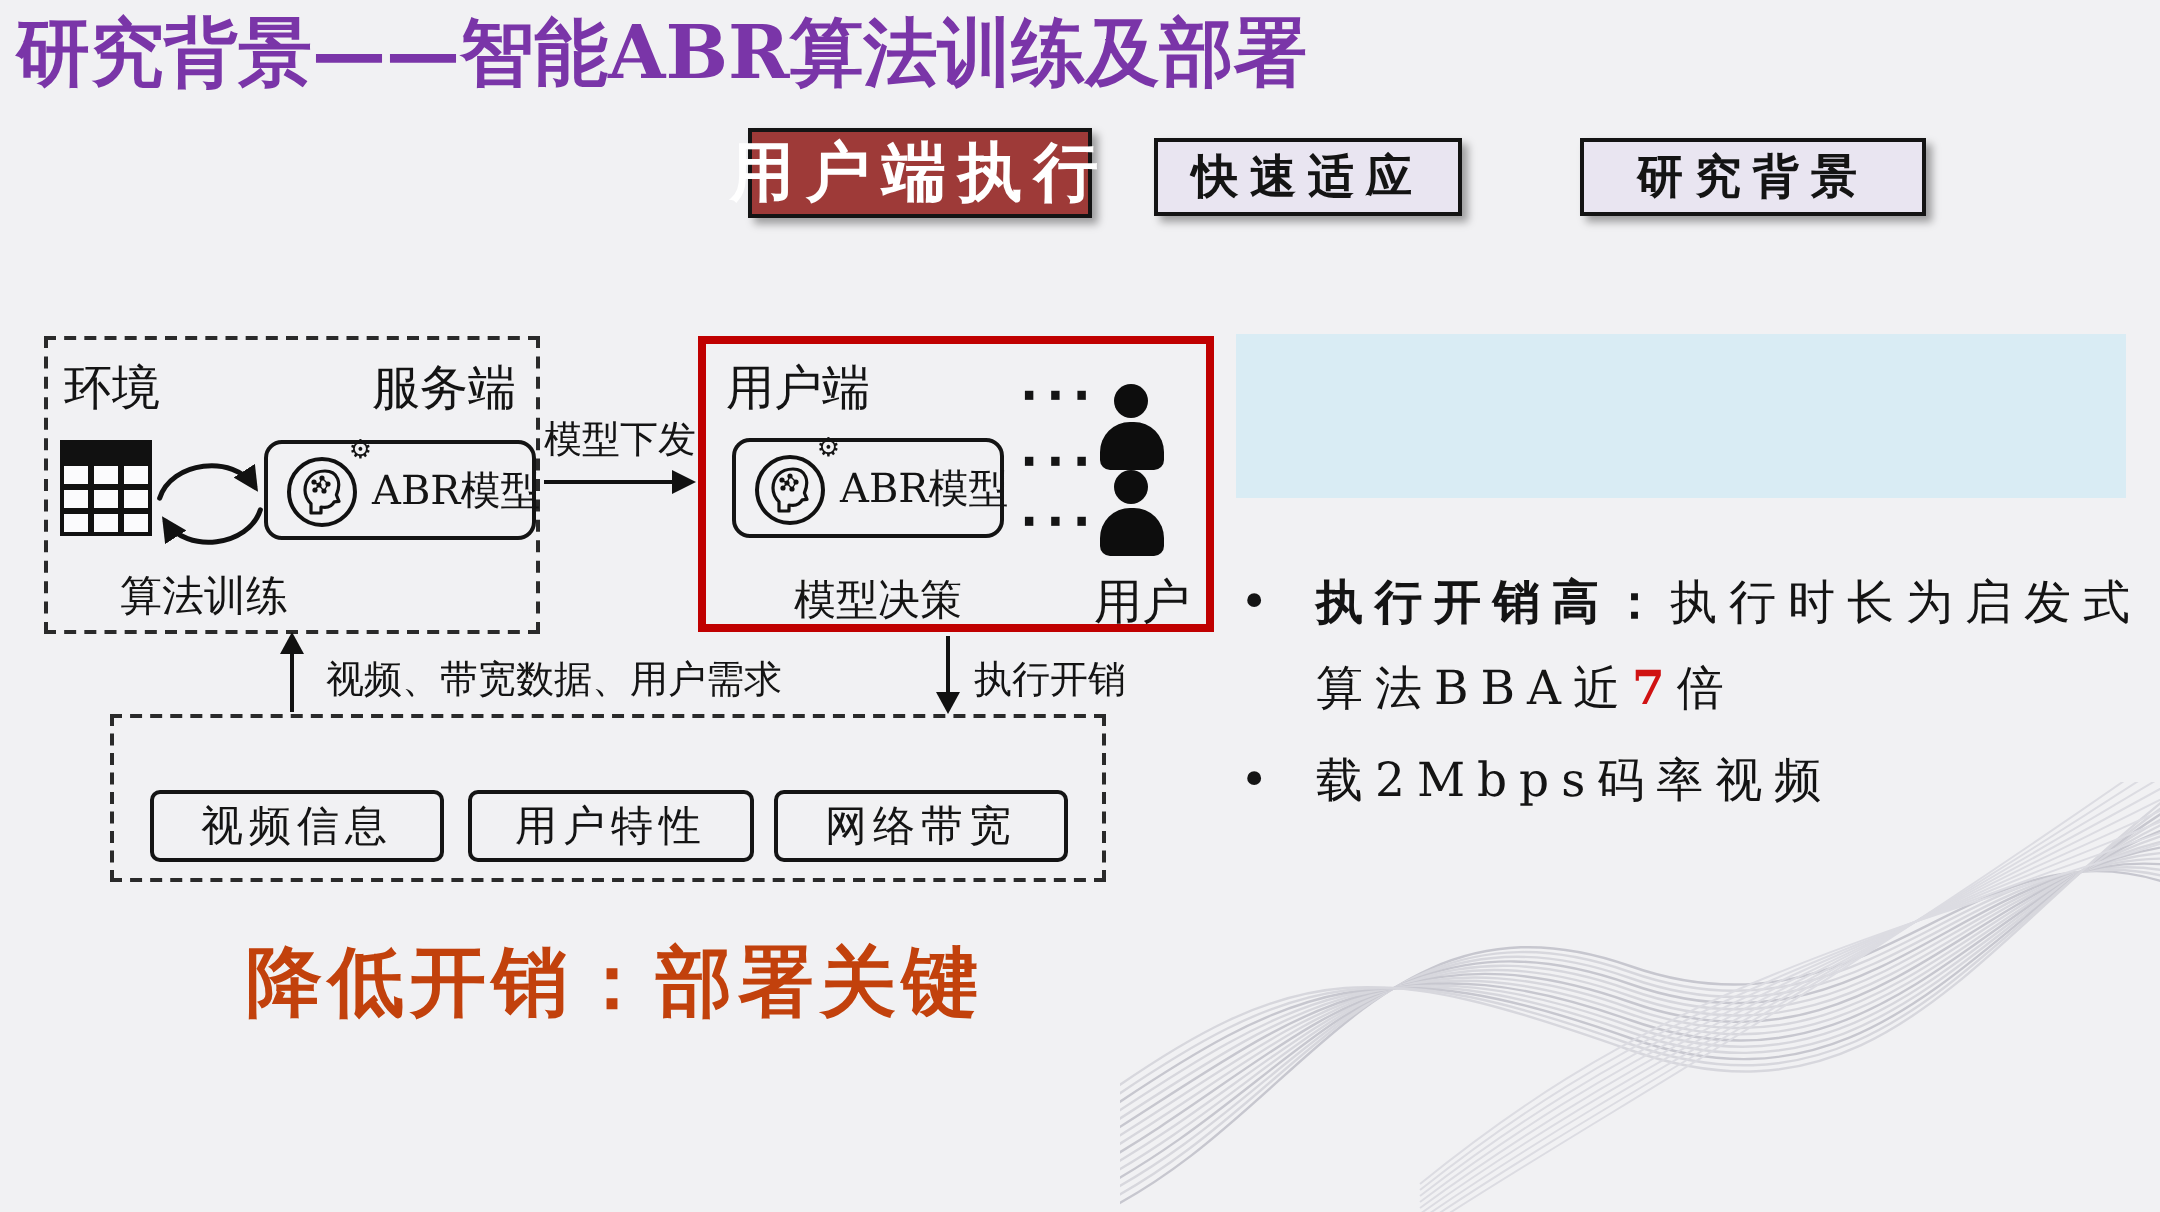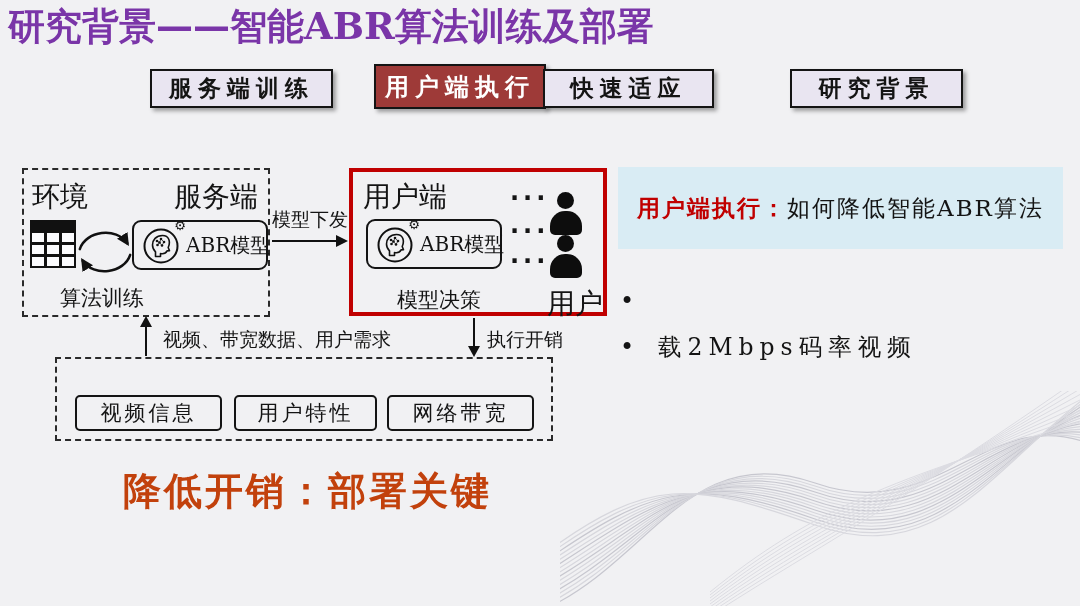--- a/index.html
+++ b/index.html
@@ -4,32 +4,32 @@
 <style>
   *{margin:0;padding:0;box-sizing:border-box}
   html,body{background:#e9e9ec}
   .stage{position:relative;width:1080px;height:606px;background:#F1F1F3;overflow:hidden;
          font-family:"DejaVu Serif",serif;color:#141414}
   .title{position:absolute;left:8px;top:2px;font-size:37px;font-weight:bold;color:#7A35A8;white-space:nowrap}
 
   .tab{position:absolute;display:flex;align-items:center;justify-content:center;background:#E9E5F1;
        border:2.5px solid #141414;font-size:23px;font-weight:bold;letter-spacing:6px;
        box-shadow:3px 3px 4px rgba(0,0,0,.35);white-space:nowrap}
-  .tab.active{background:#9E3A38;color:#fff;font-size:24px}
+  .tab.active{background:#9E3A38;color:#fff;font-size:32px}
   .t1{left:150px;top:69px;width:183px;height:39px}
   .t2{left:374px;top:64px;width:172px;height:45px}
-  .t3{left:543px;top:69px;width:171px;height:39px}
+  .t3{left:577px;top:69px;width:154px;height:39px}
   .t4{left:790px;top:69px;width:173px;height:39px}
 
   .dashed{position:absolute;border:2.5px dashed #2a2a2a}
   .server-box{left:22px;top:168px;width:248px;height:149px}
   .client-box{position:absolute;left:349px;top:168px;width:258px;height:148px;border:4.5px solid #C00000}
   .data-box{left:55px;top:357px;width:498px;height:84px}
 
-  .lbl{position:absolute;font-size:28px;white-space:nowrap}
+  .lbl{position:absolute;font-size:24px;white-space:nowrap}
   .env{left:8px;top:8px}
   .sregion{right:10px;top:8px}
   .training{left:36px;top:114px;font-size:21px}
   .cregion{left:10px;top:6px}
   .decision{left:44px;top:114px;font-size:21px}
   .users{left:194px;top:113px}
   .dlabel{left:12px;top:5px;letter-spacing:2px}
 
   .table-icon{position:absolute;left:6px;top:50px;width:46px;height:48px;border:2px solid #111;
               background:#111;display:flex;flex-direction:column}
@@ -85,21 +85,20 @@
   .waves{position:absolute;right:0;bottom:0;pointer-events:none}
   svg .stroke{fill:none;stroke:#111;stroke-width:2.6px;stroke-linecap:round}
 </style>
 </head>
 <body>
 
 <div class="stage">
 
   <div class="title">研究背景——智能ABR算法训练及部署</div>
 
-  <div class="tab t1">服务端训练</div>
   <div class="tab t2 active">用户端执行</div>
   <div class="tab t3">快速适应</div>
   <div class="tab t4">研究背景</div>
 
   <div class="dashed server-box">
     <span class="lbl env">环境</span>
     <span class="lbl sregion">服务端</span>
 
     <div class="table-icon">
       <i class="th"></i>
@@ -188,27 +187,28 @@
       </div>
     <div class="person p2">
         <i class="ph"></i>
         <i class="pb"></i>
       </div>
 
     <span class="lbl users">用户</span>
   </div>
 
   <div class="highlight">
-    <div><span class="hl-lead">用户端执行：</span><span>如何降低智能ABR算法</span></div>
   </div>
 
   <div class="bullets">
     <div class="bullet">
       <span class="marker">•</span>
       <div class="btext">
+        <div><b>执行开销高：</b><span>执行时长为启发式</span></div>
+        <div><span>算法BBA近</span><span class="em">7</span><span>倍</span></div>
       </div>
     </div>
     <div class="bullet">
       <span class="marker">•</span>
       <div class="btext">
         <div><span>载2Mbps码率视频</span><span class="em"></span><span></span></div>
       </div>
     </div>
   </div>
 

